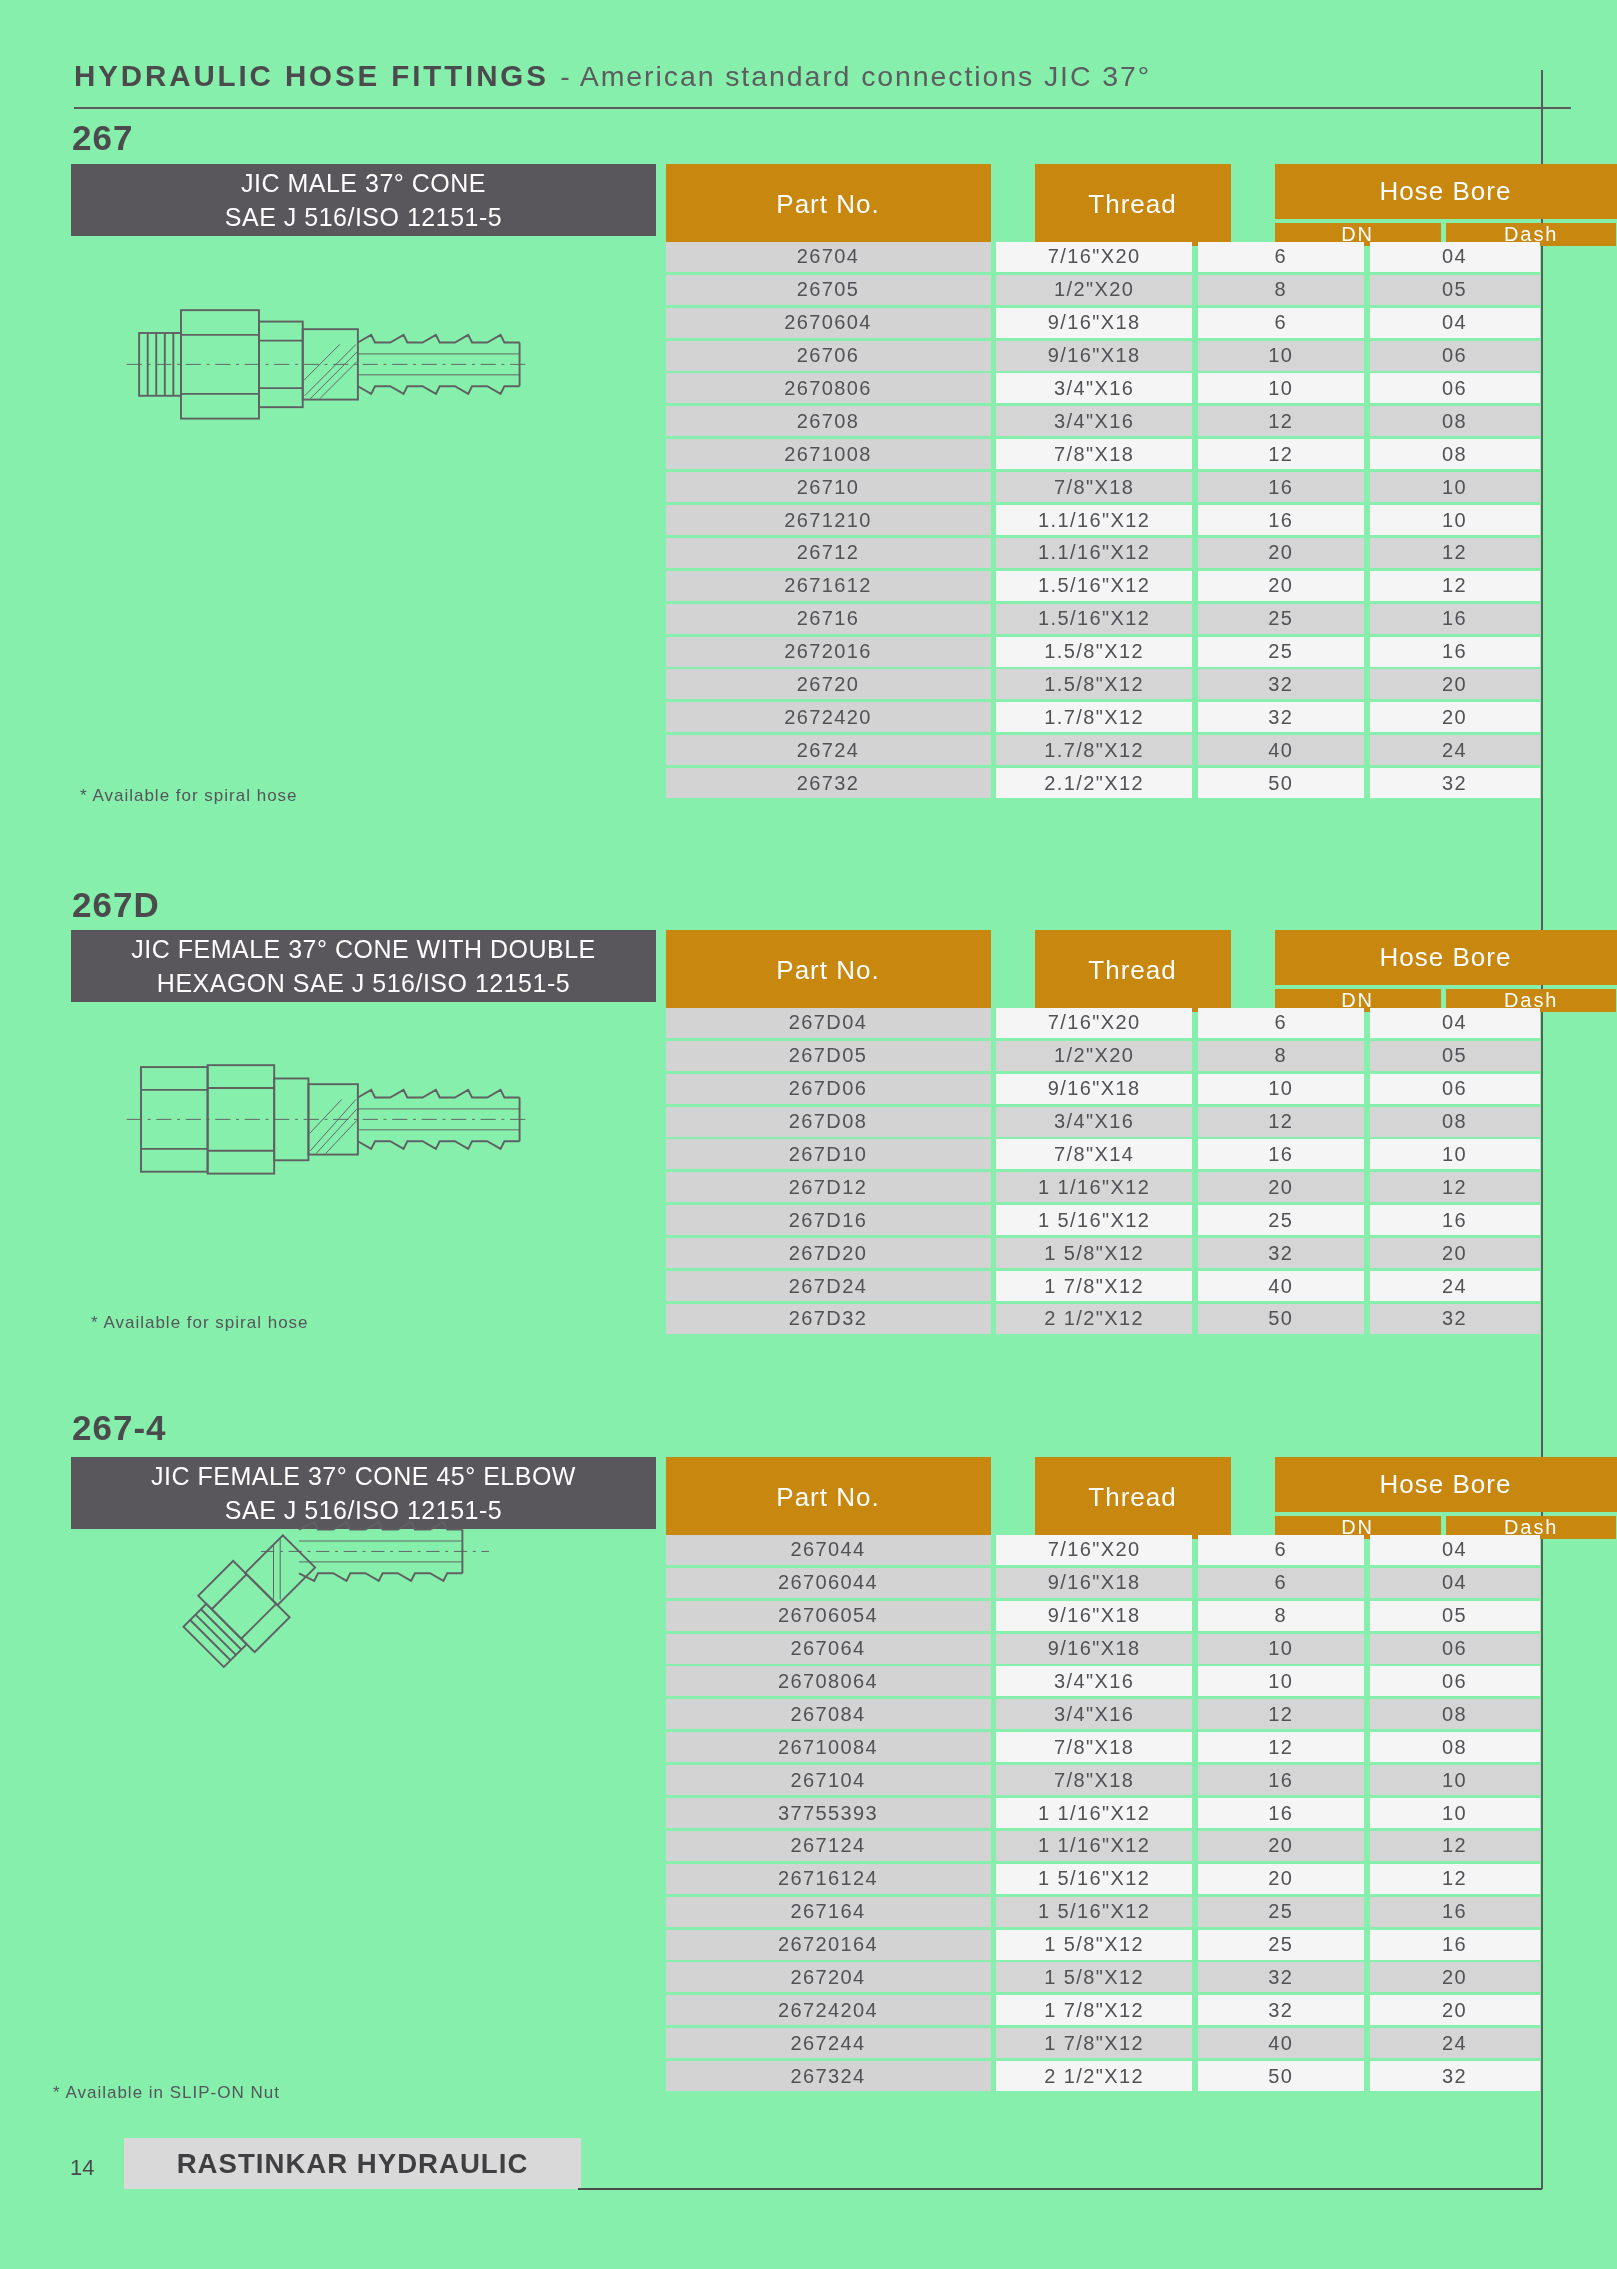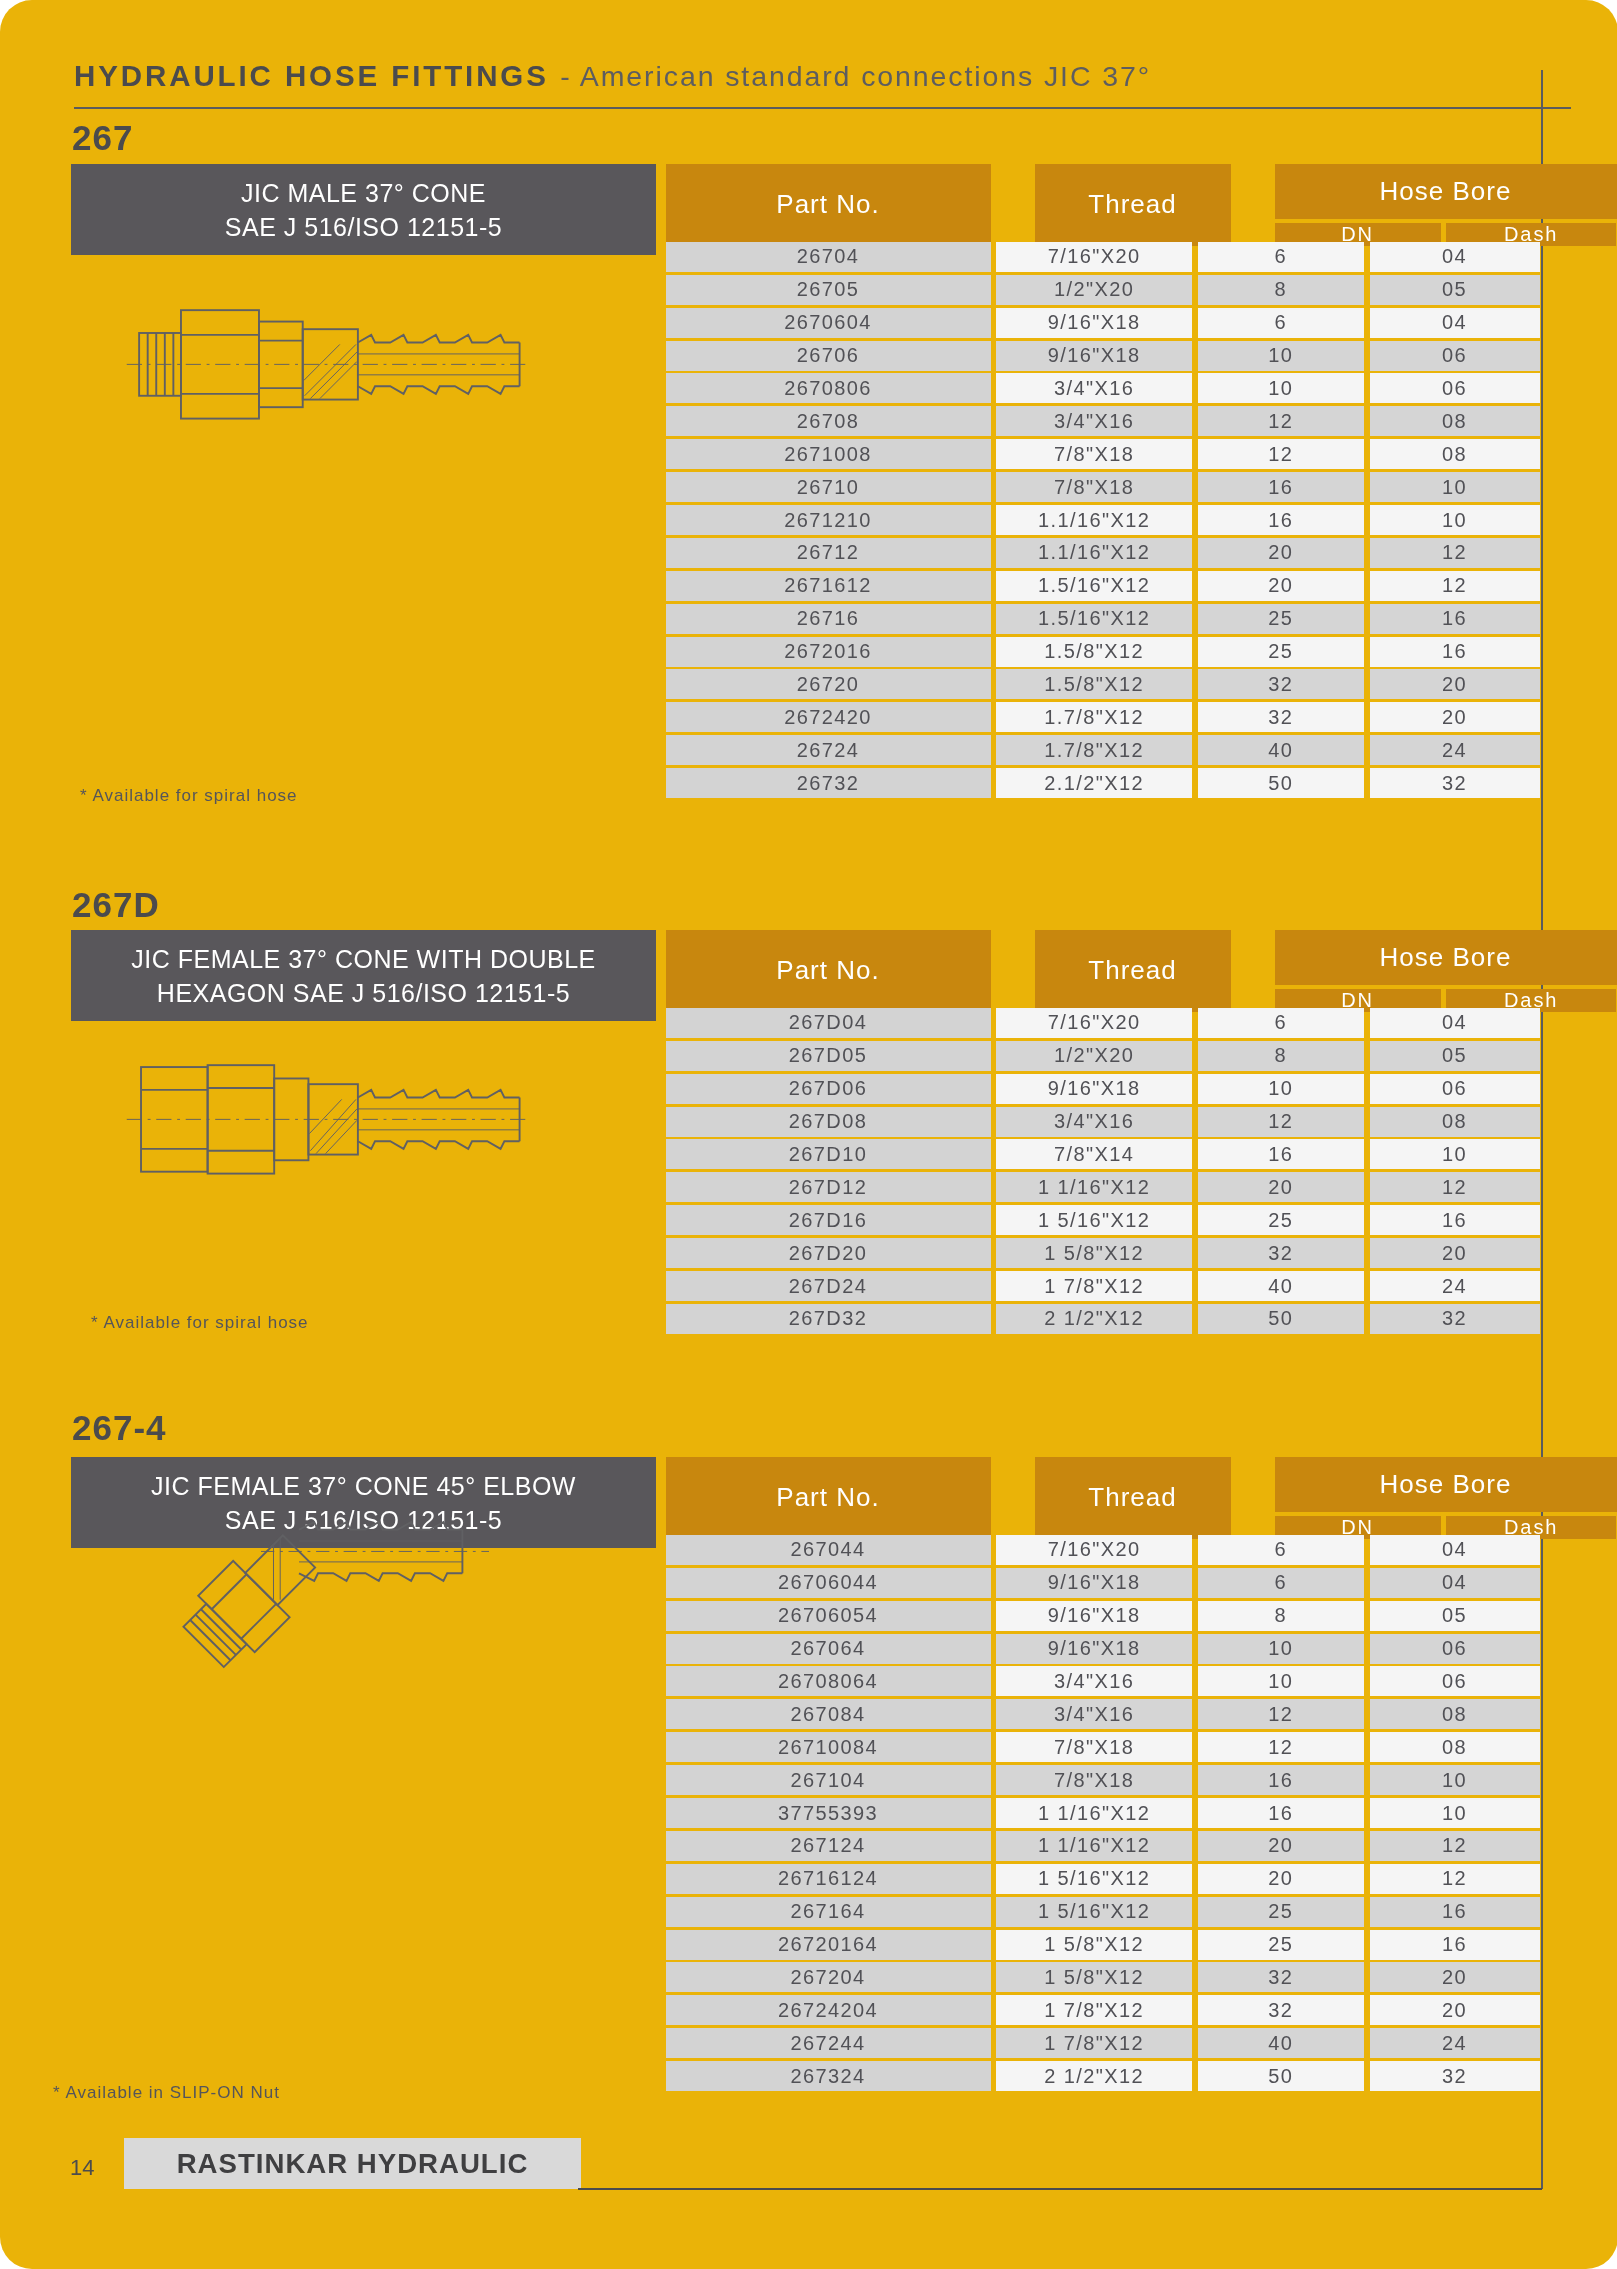--- a/index.html
+++ b/index.html
@@ -1,38 +1,38 @@
 <!DOCTYPE html>
 <html style="font-size:15px"><head>
 <meta charset="utf-8">
 <style>
   html,body{margin:0;padding:0;background:#ffffff;}
   body{font-family:"Liberation Sans", sans-serif;}
-  .page{position:relative;width:1618px;height:2269px;background:#eab308;overflow:hidden;color:#4B4B4D;border-radius:32px;}
+  .page{position:relative;width:1618px;height:2269px;background:#86efac;overflow:hidden;color:#4B4B4D;}
 
   
   .title{position:absolute;left:74px;top:59px;white-space:nowrap;}
   .t-bold{font-size:29.5px;font-weight:bold;letter-spacing:2.9px;color:#4B4B4D;}
   .t-rest{font-size:28.5px;font-weight:normal;letter-spacing:1.9px;color:#5D5D60;margin-left:11.4px;}
   .title-underline{position:absolute;left:74px;top:107px;width:1497px;height:1.9px;background:#5B5B5E;}
   .right-border{position:absolute;left:1541px;top:70px;width:1.9px;height:2119px;background:#5B5B5E;}
 
   
   .section-heading{position:absolute;left:72px;font-size:35px;font-weight:bold;letter-spacing:1px;color:#4B4B4D;margin:0;}
   #h-267{top:118px}
   #h-267d{top:885px}
   #h-2674{top:1408px}
 
   
   .block{position:absolute;left:71px;display:flex;gap:9.5px;}
   #b-267{top:164px}
   #b-267d{top:930px}
   #b-2674{top:1457px}
 
-  .desc-box{width:585px;height:91px;background:#59575B;color:#FFFFFF;display:flex;flex-direction:column;
+  .desc-box{width:585px;height:72px;background:#59575B;color:#FFFFFF;display:flex;flex-direction:column;
             align-items:center;justify-content:center;text-align:center;font-size:25px;letter-spacing:0.5px;line-height:34px;}
 
   
   .table{width:875px;}
   .thead{display:grid;grid-template-columns:325px 196px 342px;column-gap:5.7px;height:75px;gap:44px;}
   .th{background:#C8870E;color:#fff;display:flex;align-items:center;justify-content:center;font-size:26px;letter-spacing:1px;}
   .bore{display:flex;flex-direction:column;}
   .bore-top{height:55px;}
   .bore-sub{display:grid;grid-template-columns:166px 170px;column-gap:5.7px;margin-top:3.8px;flex:1;}
   .bore-sub .th{font-size:20px;letter-spacing:1.9px;}

